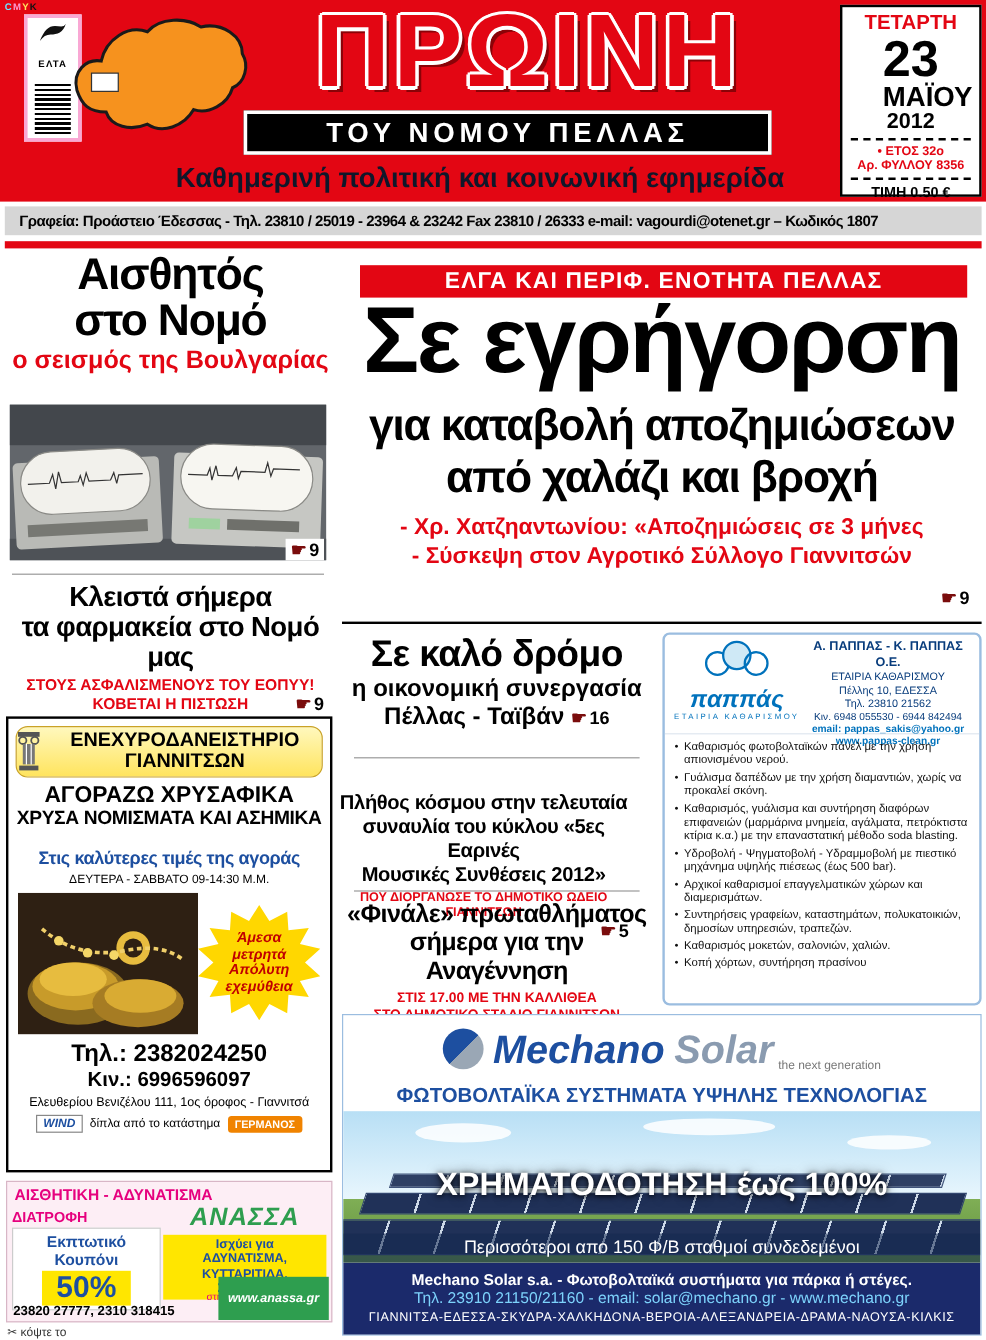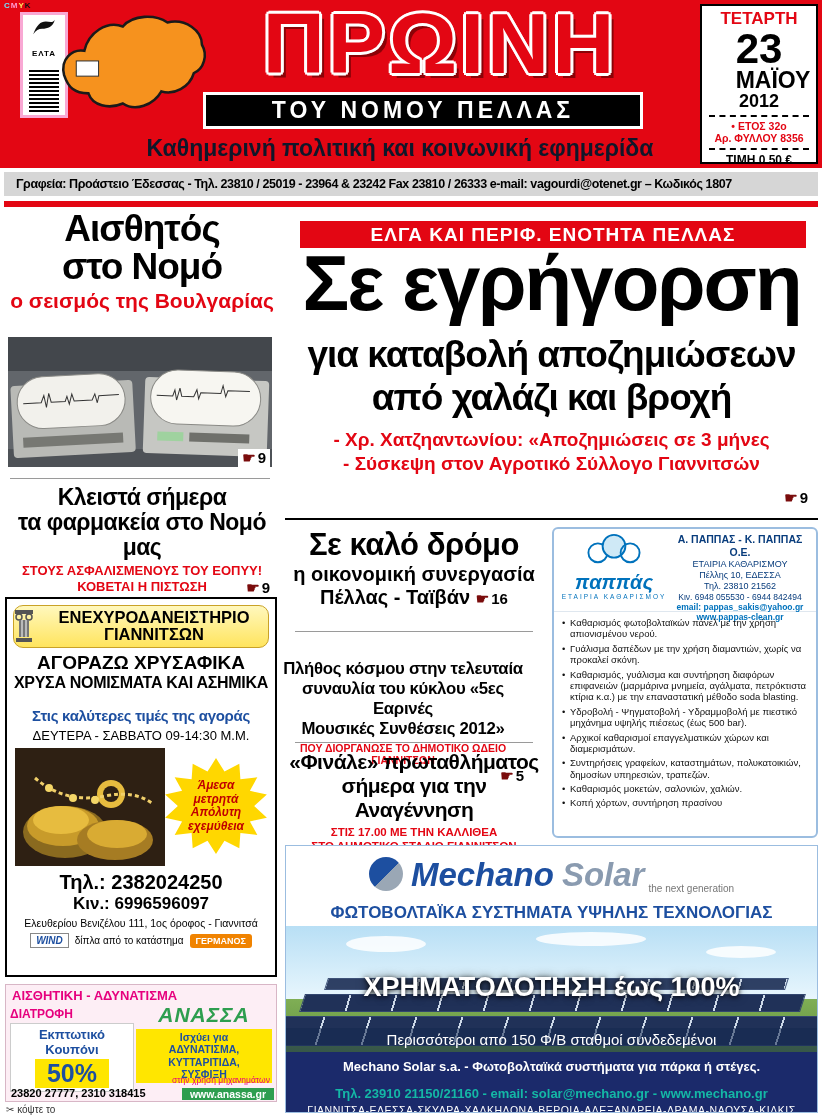--- a/index.html
+++ b/index.html
@@ -60,21 +60,21 @@
 
   
   .pawn-ad{position:absolute;left:5px;top:597px;width:272px;height:380px;border:2px solid #000;
       box-sizing:border-box;text-align:center;padding:6px 6px 3px;background:#fff;}
   .pawn-banner{display:flex;align-items:center;gap:6px;background:linear-gradient(#fff8bd,#ffe45e);
       border:1px solid #c9a227;border-radius:10px;padding:3px 0;margin-bottom:5px;}
   .pawn-banner-text{flex:1;font-weight:800;font-size:16.5px;line-height:1.05;}
   .pawn-buy1{font-size:19px;font-weight:800;line-height:1.1;}
   .pawn-buy2{font-size:16px;font-weight:800;line-height:1.1;letter-spacing:-0.3px;}
   .pawn-blue{color:#1d4fa0;font-size:15px;font-weight:800;margin-top:16px;letter-spacing:-0.3px;}
-  .pawn-hours{font-size:13px;margin-top:4px;}
+  .pawn-hours{font-size:10px;margin-top:4px;}
   .pawn-mid{position:relative;height:122px;margin-top:3px;}
   .gold-photo{position:absolute;left:2px;top:2px;width:150px;height:118px;}
   .badge{position:absolute;right:0;top:12px;width:106px;height:96px;background:#ffd700;
       display:flex;flex-direction:column;justify-content:center;font-style:italic;font-weight:800;
       color:#c00000;font-size:12px;line-height:1.12;
       clip-path:polygon(50% 0%,58% 14%,72% 6%,73% 22%,89% 20%,82% 34%,98% 38%,86% 50%,98% 62%,82% 66%,89% 80%,73% 78%,72% 94%,58% 86%,50% 100%,42% 86%,28% 94%,27% 78%,11% 80%,18% 66%,2% 62%,14% 50%,2% 38%,18% 34%,11% 20%,27% 22%,28% 6%,42% 14%);}
   .pawn-tel{font-size:20px;font-weight:800;margin-top:3px;}
   .pawn-mob{font-size:17px;font-weight:800;}
   .pawn-addr{font-size:10.5px;margin-top:3px;}
   .pawn-logos{display:flex;align-items:center;justify-content:center;gap:6px;margin-top:4px;font-size:10px;}
@@ -91,21 +91,21 @@
   .an-c1{color:#1d4fa0;font-weight:800;font-size:13px;}
   .an-c2{display:inline-block;background:#ffe600;color:#1d4fa0;font-weight:800;font-size:25px;
       padding:0 12px;margin-top:2px;}
   .an-right{position:absolute;right:4px;top:18px;width:136px;text-align:center;}
   .an-brand{font-weight:800;font-style:italic;font-size:21px;color:#2e9e4f;letter-spacing:1px;}
   .an-valid{background:#ffe600;color:#1d4fa0;font-weight:800;font-size:10.5px;padding:2px;
       margin-top:2px;line-height:1.18;}
   .an-phones{position:absolute;left:5px;bottom:2px;font-weight:700;font-size:11px;}
   .an-note{position:absolute;right:6px;bottom:16px;color:#e6007e;font-size:8.5px;}
   .an-web{position:absolute;right:2px;bottom:1px;background:#2e9e4f;color:#fff;font-weight:700;
-      font-size:10.5px;padding:0 8px;}
+      font-size:10.5px;padding:12px 8px;font-style:italic;}
   .cut-row{position:absolute;left:6px;top:1104px;font-size:10px;color:#333;}
 
   
   .kicker{position:absolute;left:300px;top:221px;width:506px;height:27px;background:#e30613;color:#fff;
       font-weight:800;font-size:19px;display:flex;align-items:center;justify-content:center;letter-spacing:1px;}
   .main-headline{position:absolute;left:283px;top:244px;width:537px;text-align:center;font-size:78px;
       font-weight:800;letter-spacing:-2px;line-height:1;}
   .deck1{position:absolute;left:283px;top:334px;width:537px;text-align:center;font-size:37px;
       font-weight:800;letter-spacing:-1px;}
   .deck2{position:absolute;left:283px;top:377px;width:537px;text-align:center;font-size:37px;
@@ -164,21 +164,21 @@
       transform:skewX(-18deg);border:1px solid #32466f;}
   .pr1{left:40px;right:30px;top:52px;height:10px;opacity:.92;}
   .pr2{left:16px;right:14px;top:68px;height:16px;}
   .pr3{left:-12px;right:-8px;top:90px;height:28px;}
   .mx-fin{position:absolute;left:0;right:0;top:46px;text-align:center;color:#fff;font-weight:800;
       font-size:27px;text-shadow:0 1px 4px rgba(0,0,0,.85),0 0 10px rgba(0,0,0,.6);}
   .mx-sta{position:absolute;left:0;right:0;bottom:0;height:24px;background:rgba(20,40,80,.55);
       color:#fff;font-size:15px;line-height:24px;text-align:center;}
   .mx-footer{height:62px;background:#1b2a6b;color:#fff;text-align:center;padding-top:7px;box-sizing:border-box;}
   .mxf1{font-weight:700;font-size:13px;}
-  .mxf2{color:#14b8a6;font-weight:700;font-size:13px;margin-top:12px;}
+  .mxf2{color:#7dd3fc;font-weight:400;font-size:13px;margin-top:0;}
   .mxf3{font-size:10.5px;letter-spacing:0.5px;margin-top:3px;}
 </style>
 </head>
 <body>
 
 <div class="page">
 
   <header class="masthead">
     <div class="cmyk">
       <span class="c">C</span><span class="m">M</span><span class="y">Y</span><span class="k">K</span>

